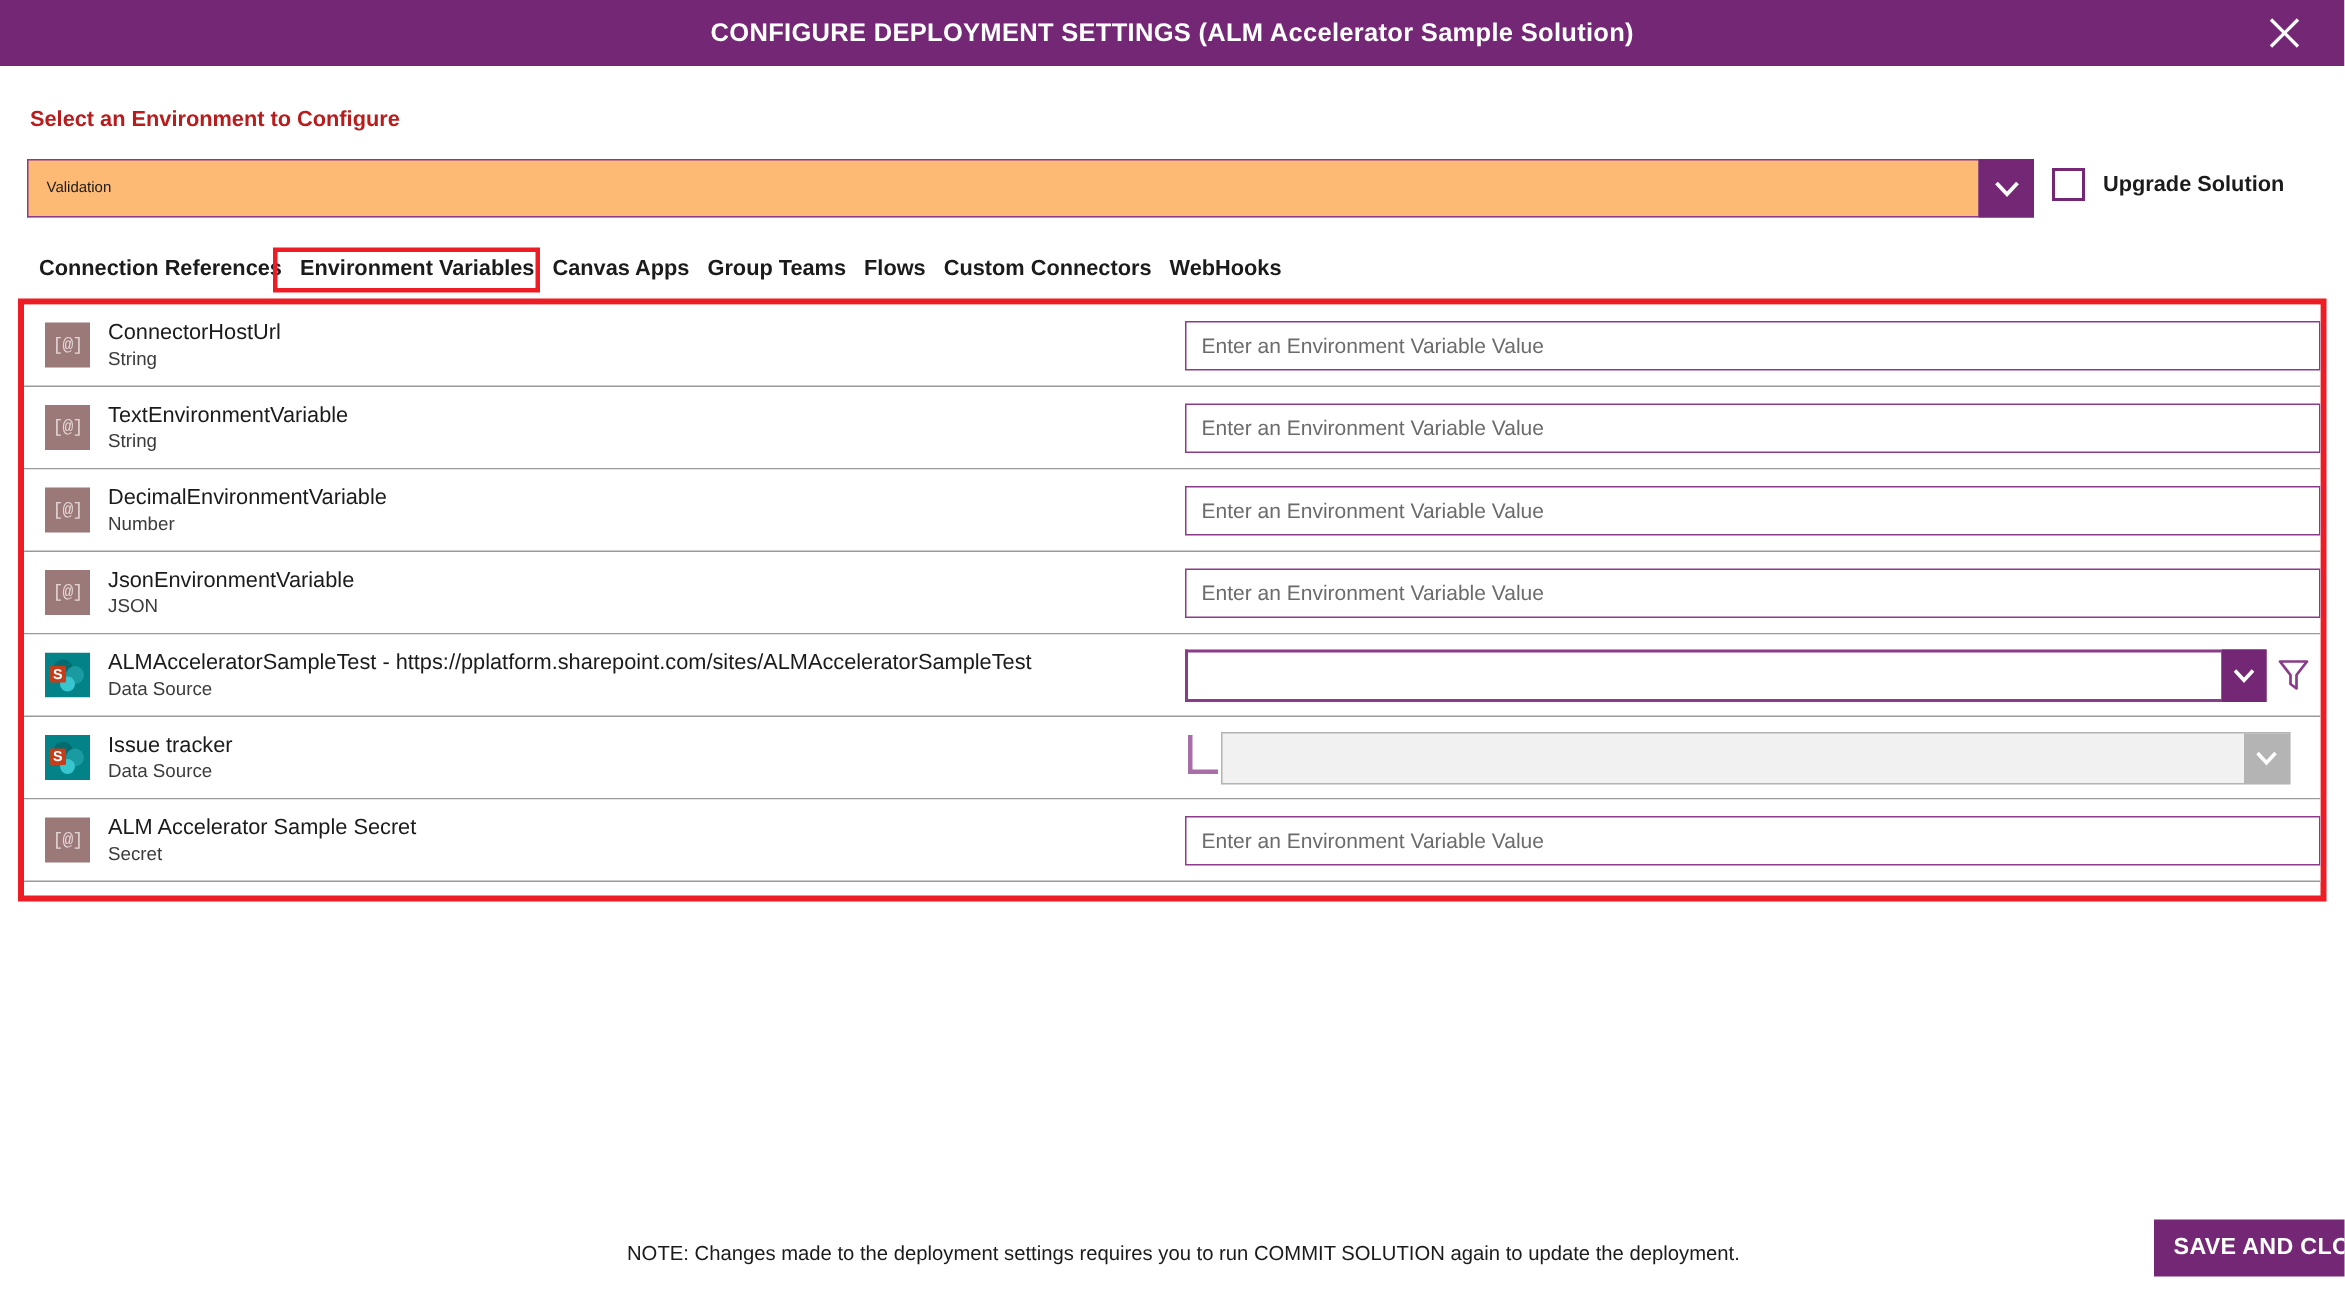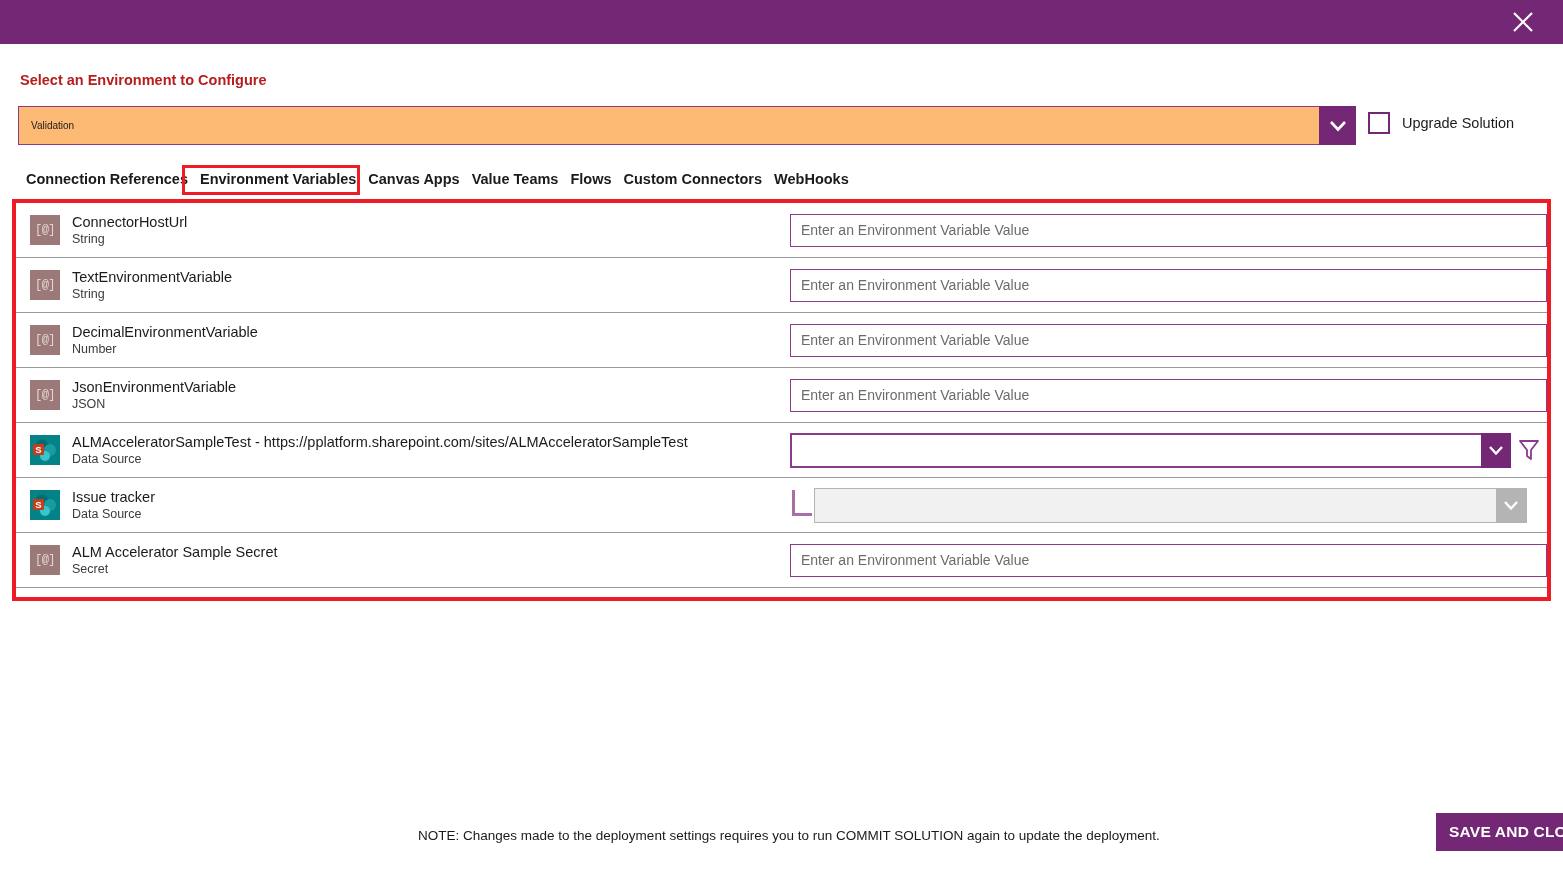--- a/index.html
+++ b/index.html
@@ -91,21 +91,21 @@
   }
   .upgrade-box {
     width: 22px; height: 22px;
     border: 2px solid #742774;
     background: #ffffff;
     cursor: pointer;
   }
   .upgrade-label {
     font-size: 14.5px;
     color: #1b1b1b;
-    font-weight: normal;
+    font-weight: bold;
     white-space: nowrap;
   }
 
   
   .tabs {
     position: absolute;
     left: 20px; top: 168px;
     display: flex;
     align-items: flex-start;
   }
@@ -306,20 +306,21 @@
     cursor: pointer;
     letter-spacing: 0.2px;
   }
 </style>
 </head>
 <body>
 
 <div id="app">
 
   <div class="titlebar">
+    <div class="titlebar-text">CONFIGURE DEPLOYMENT SETTINGS (ALM Accelerator Sample Solution)</div>
     <div class="close-btn">
       <svg width="26" height="26" viewBox="0 0 26 26">
         <line x1="4" y1="4" x2="22" y2="22" stroke="#ffffff" stroke-width="2.2"></line>
         <line x1="22" y1="4" x2="4" y2="22" stroke="#ffffff" stroke-width="2.2"></line>
       </svg>
     </div>
   </div>
 
   <div class="env-label">Select an Environment to Configure</div>
 
@@ -334,21 +335,21 @@
 
   <div class="upgrade-wrap">
     <div class="upgrade-box"></div>
     <div class="upgrade-label">Upgrade Solution</div>
   </div>
 
   <div class="tabs" id="tabs">
       <div class="tab">Connection References</div>
       <div class="tab active">Environment Variables</div>
       <div class="tab">Canvas Apps</div>
-      <div class="tab">Value Teams</div>
+      <div class="tab">Group Teams</div>
       <div class="tab">Flows</div>
       <div class="tab">Custom Connectors</div>
       <div class="tab">WebHooks</div>
     </div>
   <div class="tab-highlight"></div>
 
   <div class="panel">
     <div id="rows">
         <div class="row">
           <div class="row-left">

